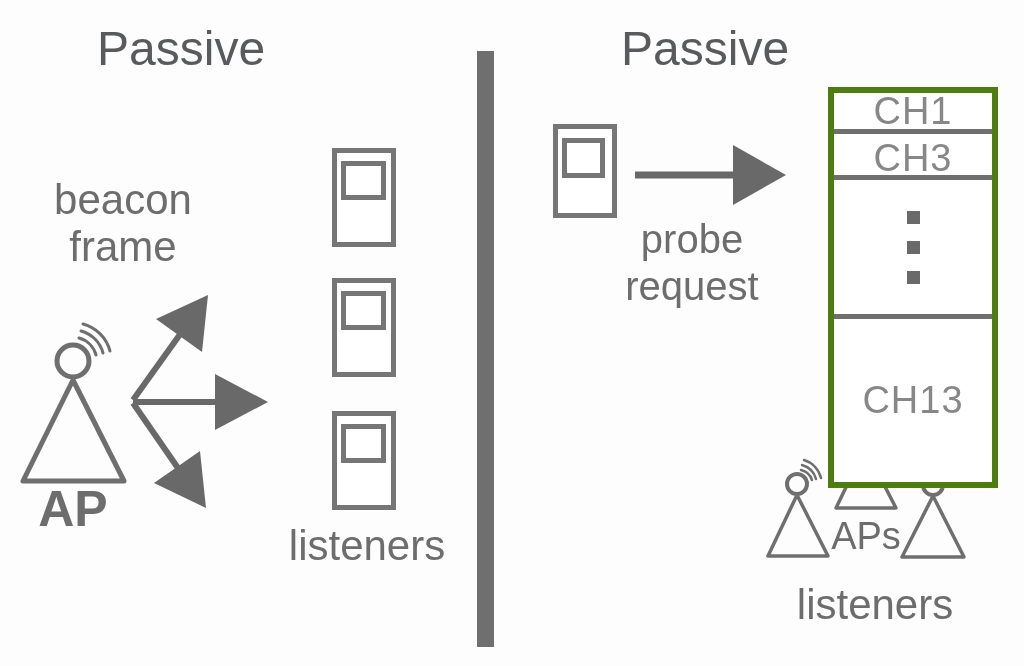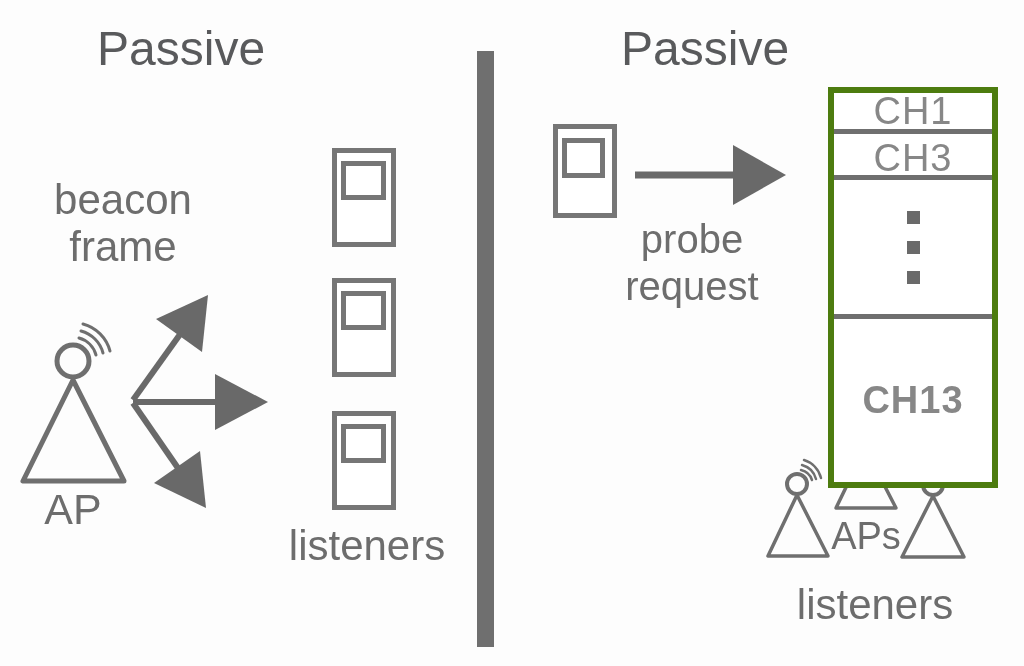--- a/index.html
+++ b/index.html
@@ -37,21 +37,21 @@
   }
   .chrow {
     box-sizing:border-box; border-bottom:5px solid #6f6f6f;
     display:flex; align-items:center; justify-content:center;
     font-size:38px; color:#878787; letter-spacing:1px;
   }
   .chrow.r1 { height:41px; }
   .chrow.r2 { height:38px;margin-top:8px; }
   .chrow.r3 { height:40px; }
   .chrow.r4 { height:139px; flex-direction:column; gap:17px; }
-  .chrow.r5 { flex:1; border-bottom:none;font-weight:bold; }
+  .chrow.r5 { flex:1; border-bottom:none; }
   .dot { width:13px; height:13px; background:#6a6a6a; }
   .text-layer { position:absolute; left:0; top:0; width:1024px; height:666px; }
 </style>
 </head>
 <body>
 
 <div class="canvas">
 
   <div class="divider"></div>
 
@@ -143,21 +143,21 @@
 
   <div class="text-layer">
 
     <div class="abs title" style="left:97px; top:21px; width:250px;">Passive</div>
 
     <div class="abs label" style="left:33px; top:176px; width:180px;">
       <div>beacon</div>
       <div>frame</div>
     </div>
 
-    <div class="abs label" style="left:23px; top:486px; width:100px; font-size:43px;">AP</div>
+    <div class="abs label" style="left:23px; top:486px; width:100px; font-size:50px;font-weight:bold;">AP</div>
 
     <div class="abs label" style="left:267px; top:522px; width:200px;">listeners</div>
 
     <div class="abs title" style="left:621px; top:21px; width:250px;">Passive</div>
 
     <div class="abs label" style="left:816px; top:513px; width:100px; font-size:38px;">APs</div>
 
     <div class="abs label" style="left:592px; top:216px; width:200px; font-size:40px;">
       <div>probe</div>
       <div>request</div>

